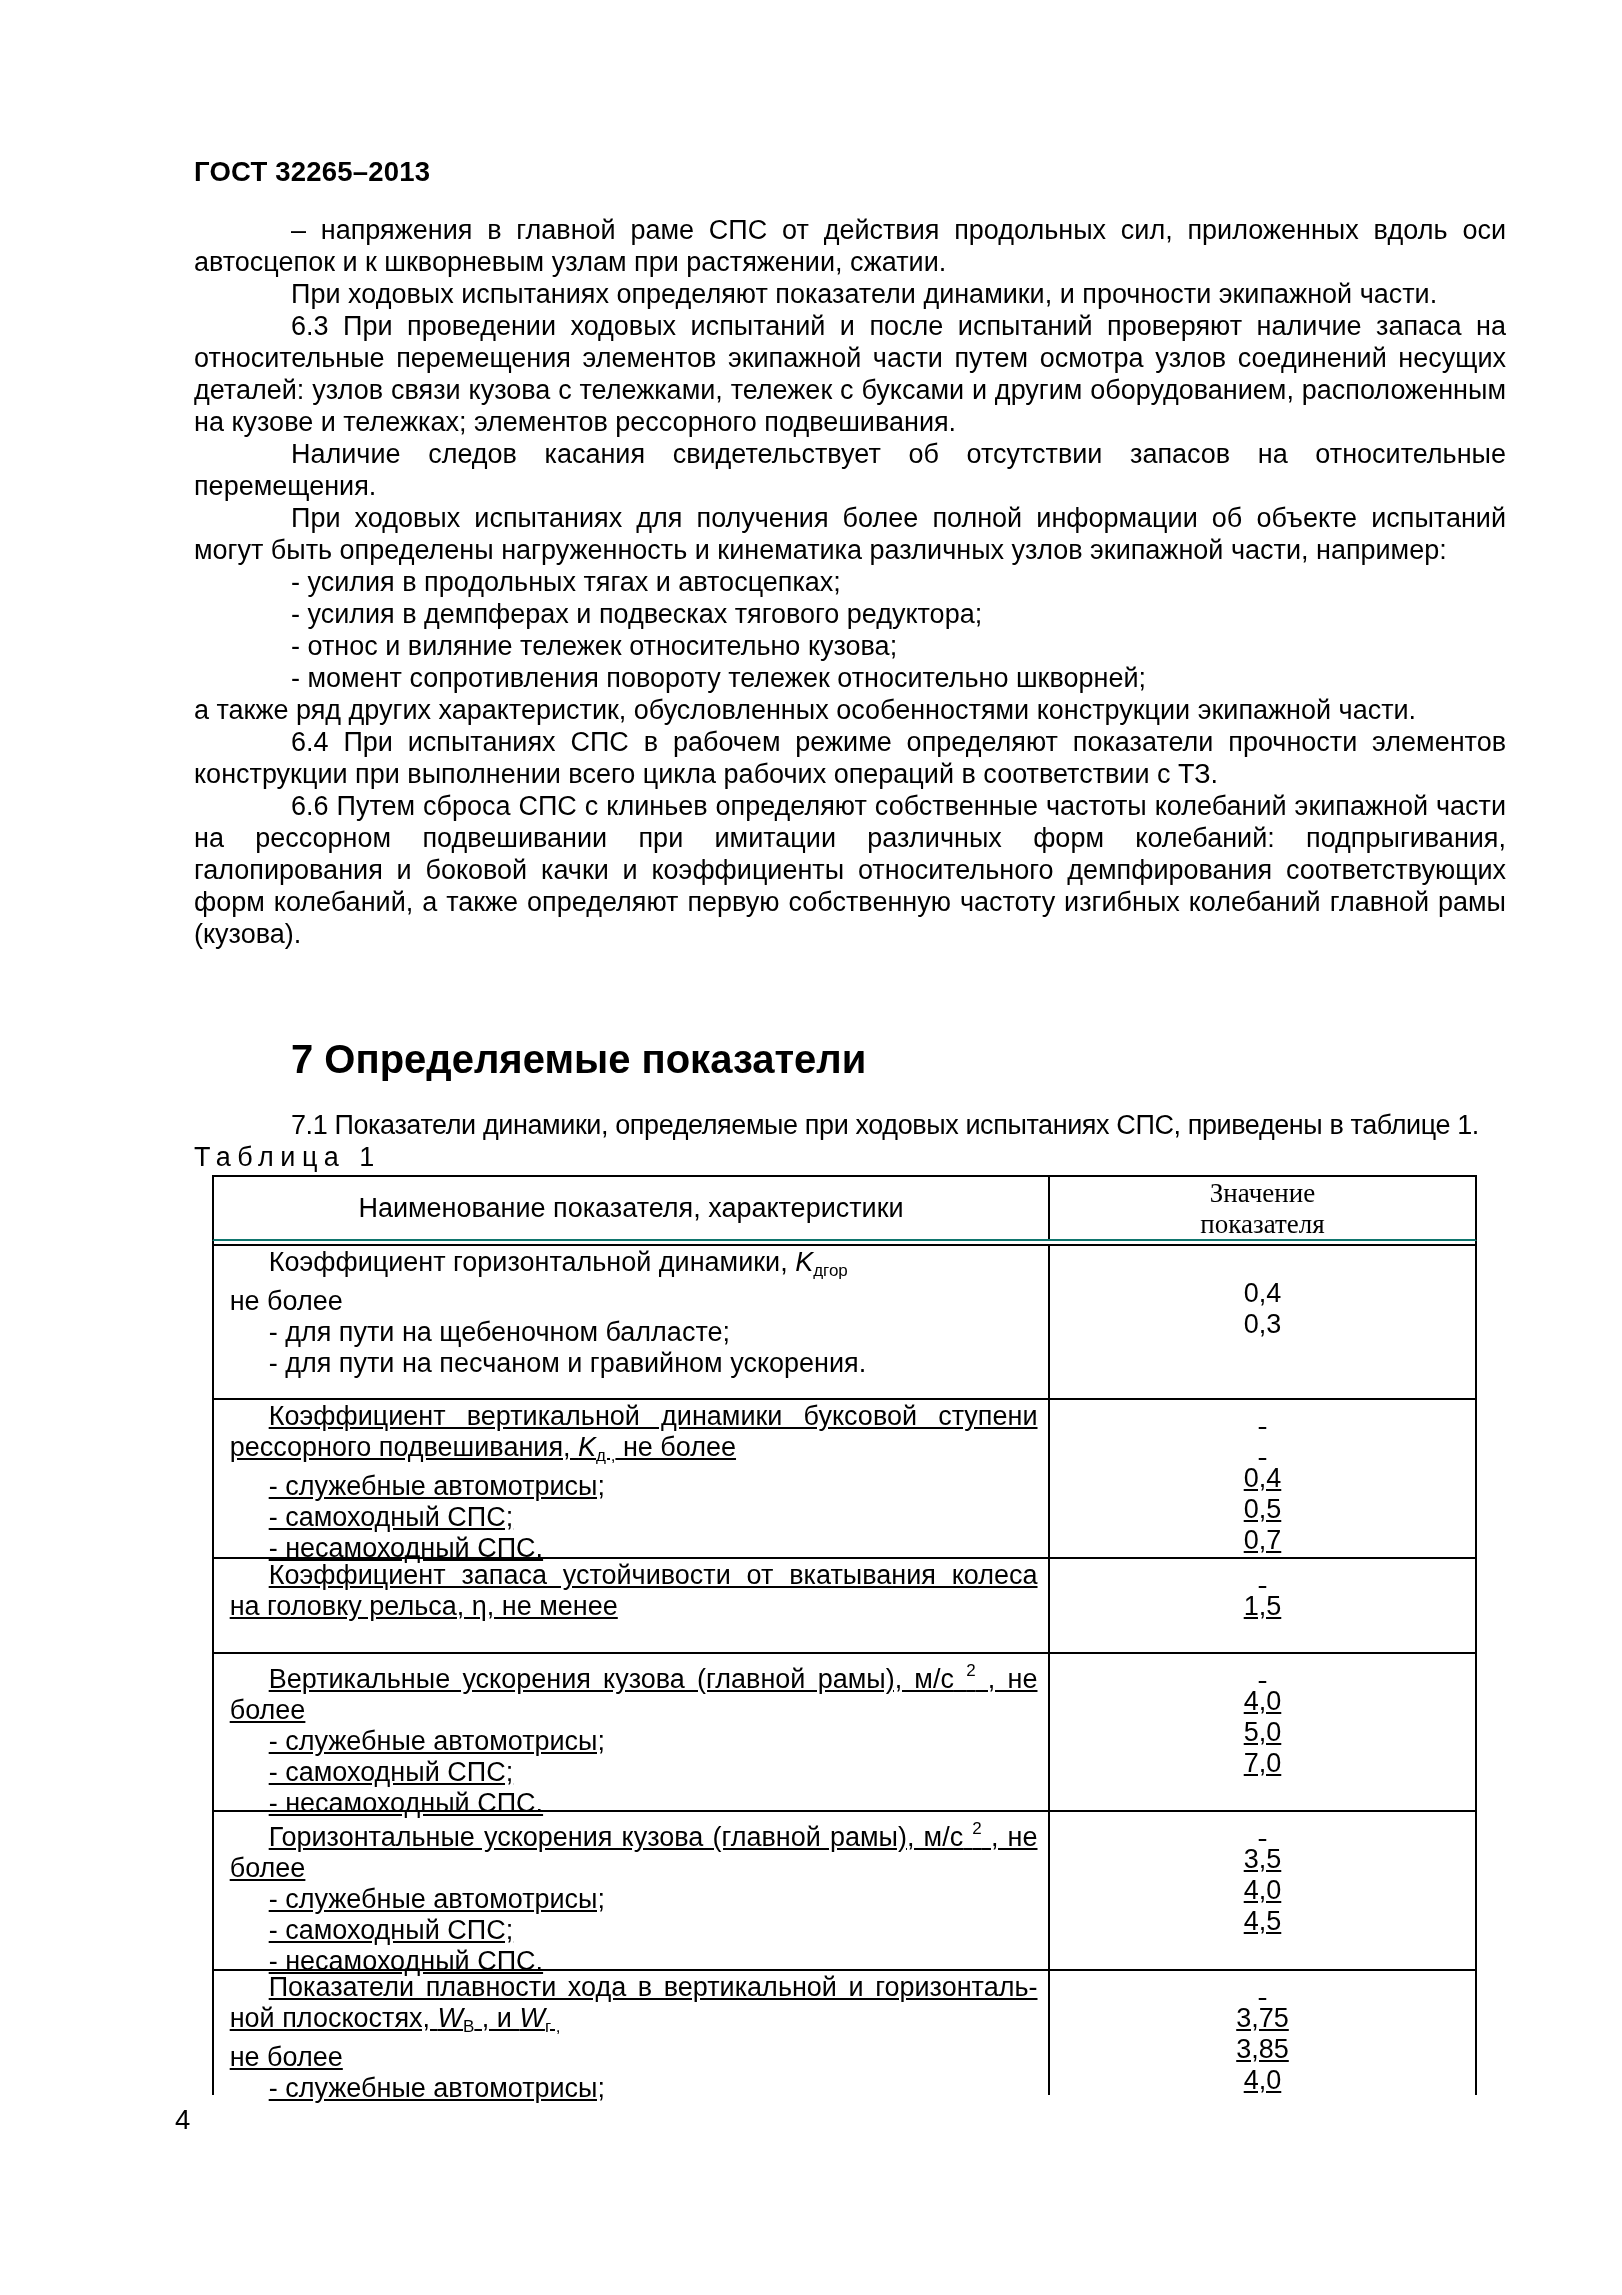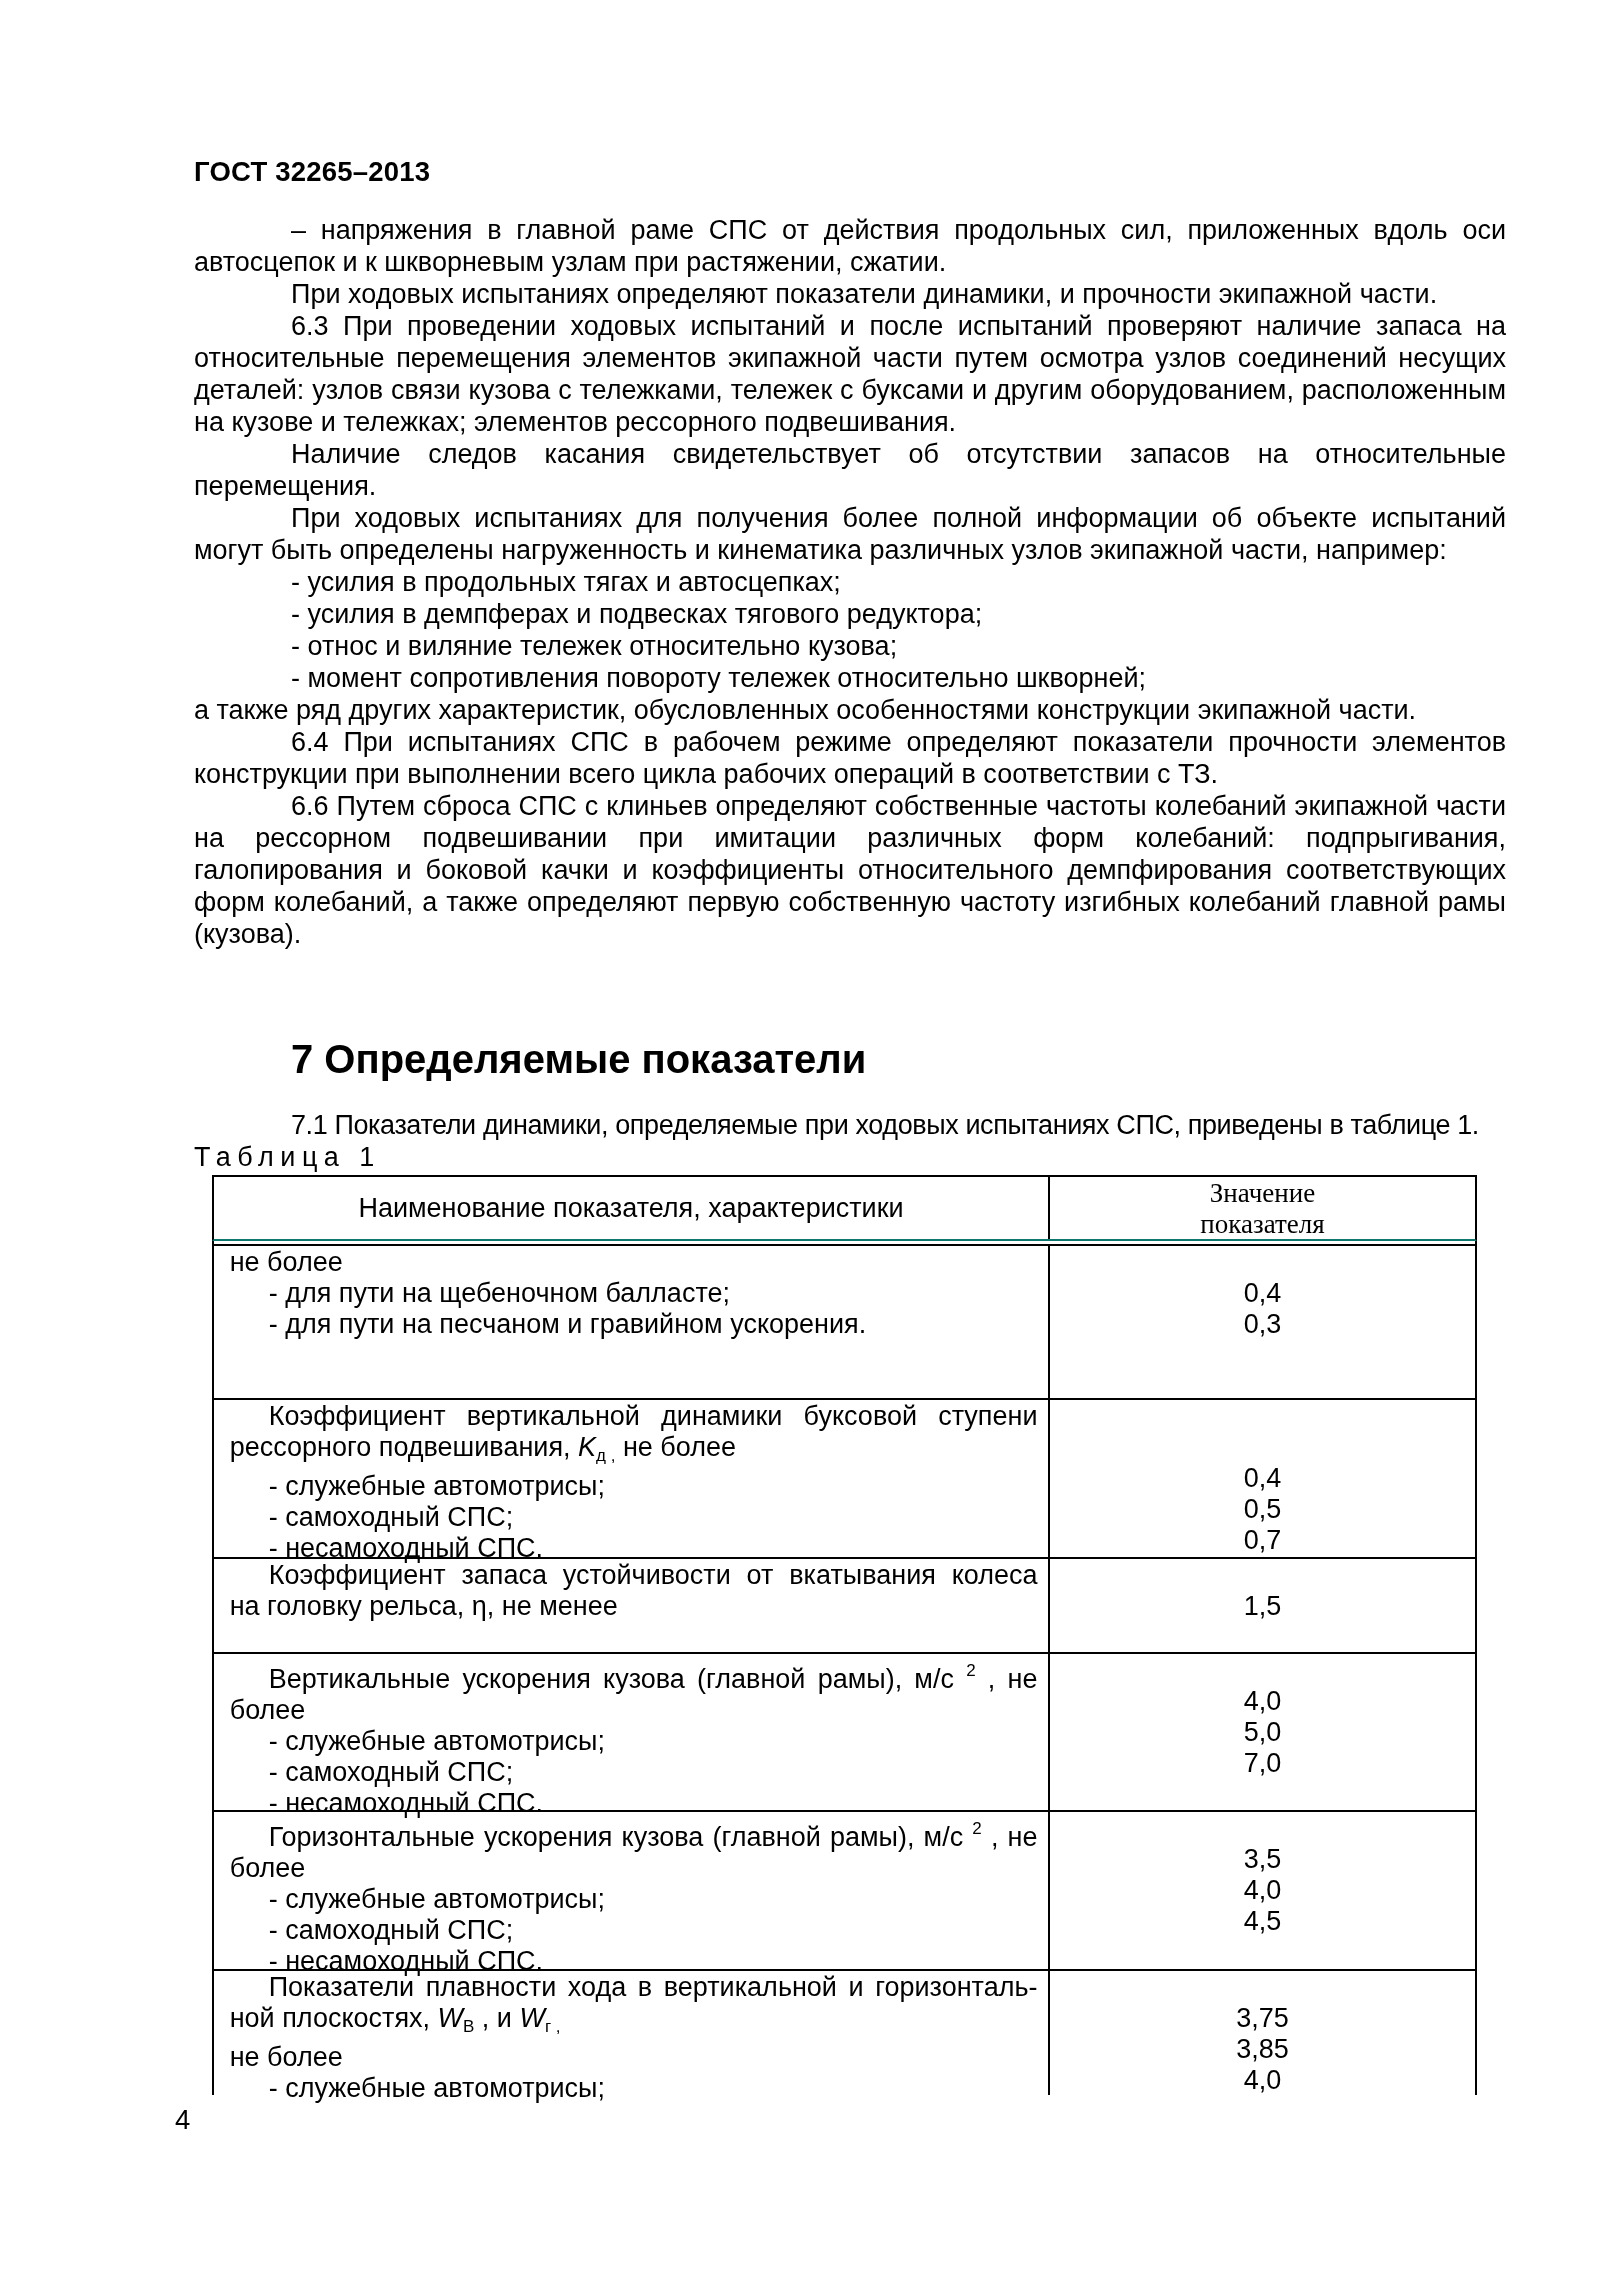--- a/index.html
+++ b/index.html
@@ -10,21 +10,21 @@
   .p { text-align:justify; text-align-last:left; text-indent:97px; margin:0; }
   .p.noind { text-indent:0; }
   .li { margin:0; padding-left:97px; }
   .sect { position:absolute; left:291px; top:1037px; font-size:40px; font-weight:bold; }
   .intro { position:absolute; left:291px; top:1110px; font-size:27px; line-height:31px; letter-spacing:-0.4px; white-space:nowrap; }
   .tcap { position:absolute; left:194px; top:1142px; font-size:27px; letter-spacing:6.5px; white-space:nowrap; }
   .tbl { position:absolute; left:212px; top:1175px; width:1265px; }
   .row { position:relative; display:flex; border-left:2px solid #000; border-right:2px solid #000; }
   .row.head { border-top:2.6px solid #000; height:62px; border-bottom:2px solid #0f766e; }
   .dbl { height:2.6px; border-left:2px solid #000; border-right:2px solid #000; border-bottom:2px solid #000; }
-  .row.sep { border-top:2.6px solid #000; }
+  .row.sep { border-top:2.6px solid #000;text-decoration:underline; }
   .c1 { width:836px; border-right:2px solid #000; box-sizing:border-box; font-size:27px; line-height:31px; padding:1.3px 10.5px 0 15.7px; }
   .c2 { flex:1; font-size:27px; line-height:31px; text-align:center; padding-top:1.3px; }
   .head .c1 { display:flex; align-items:center; justify-content:center; padding:0; }
   .head .c2 { display:flex; flex-direction:column; justify-content:center;font-family:Liberation Serif, serif; }
   .c1 .first { text-indent:39px; text-align:justify; text-align-last:left; margin:0; }
   .c1 .plain { margin:0; }
   .c1 .sub { margin:0; padding-left:39px; }
   .c1 .jst { text-align:justify; text-align-last:justify; }
   .v { margin:0; }
   sub { font-size:17px; vertical-align:-5.2px; font-style:normal; }
@@ -63,20 +63,21 @@
       </div>
     <div class="c2">
       <div>Значение</div>
       <div>показателя</div>
     </div>
   </div>
   <div class="dbl"></div>
 
   <div class="row" style="height:152px">
     <div class="c1">
+      <p class="first"><span>Коэффициент горизонтальной динамики, </span><i>K</i><sub>дгор</sub></p>
       <p class="plain">не более</p>
       <p class="sub">- для пути на щебеночном балласте;</p>
       <p class="sub">- для пути на песчаном и гравийном ускорения.</p>
     </div>
     <div class="c2">
       <p class="v">&nbsp;</p>
       <p class="v">0,4</p>
       <p class="v">0,3</p>
     </div>
   </div>

